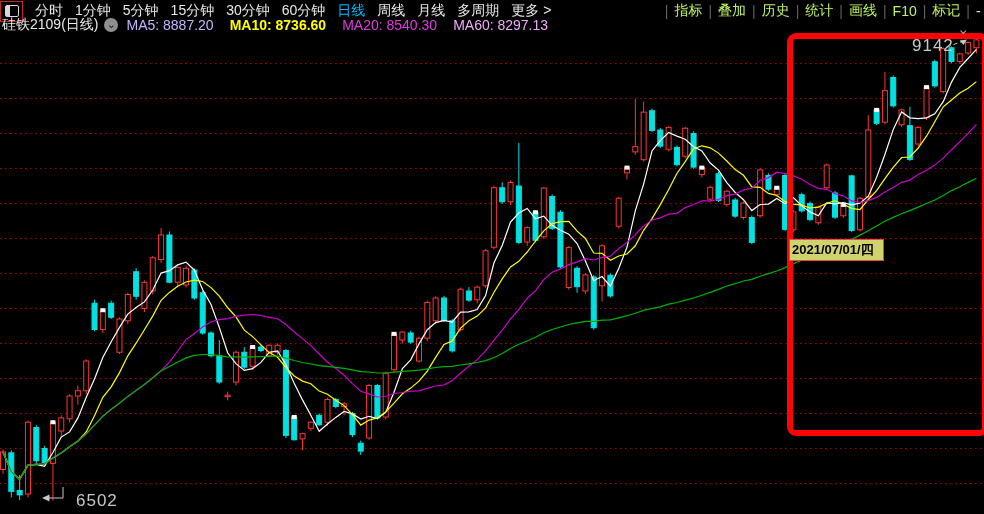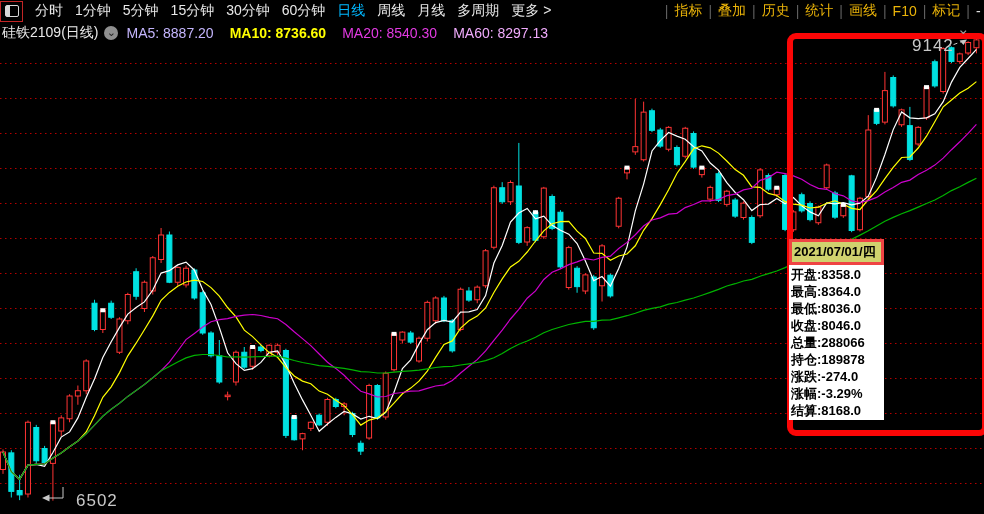--- a/index.html
+++ b/index.html
@@ -11,34 +11,34 @@
   .row1{position:absolute;left:0;top:0;width:984px;height:22px;z-index:3;
     display:flex;align-items:center;color:#e8e8e8;font-size:14px;white-space:nowrap;}
   .layout-cell{width:21px;height:19px;border:1px solid #c22525;display:flex;
     align-items:center;justify-content:center;flex:0 0 auto;margin-right:6px;}
   .layout-glyph{width:12px;height:10px;border:1px solid #d8d8d8;border-radius:2px;position:relative;}
   .layout-glyph::after{content:"";position:absolute;left:0;top:0;width:4px;height:100%;background:#d8d8d8;}
   .tab{margin:0 6px;cursor:default;color:#e8e8e8;}
   .tab.active{color:#00b8ff;}
   .rgroup{margin-left:auto;display:flex;align-items:center;}
   .sep{color:#5f5f5f;margin:0 6px;}
-  .rbtn{color:#eab308;}
+  .rbtn{color:#bef264;}
   .overflow-clip{display:inline-block;width:8px;overflow:hidden;color:#e0e0e0;}
 
   
-  .row2{position:absolute;left:2px;top:22px;height:22px;z-index:3;display:flex;
+  .row2{position:absolute;left:2px;top:14px;height:22px;z-index:3;display:flex;
     align-items:center;font-size:14px;white-space:nowrap;color:#e8e8e8;}
   .sym{color:#e8e8e8;margin-right:6px;}
   .chev-circle{width:14px;height:14px;border-radius:50%;background:#8f8f8f;color:#222;
     font-size:11px;line-height:13px;text-align:center;margin-right:8px;}
   .ma-item{margin-right:16px;}
 
   
   .tooltip{position:absolute;z-index:4;width:95px;font-size:13px;font-weight:700;}
-  .tt-head{background:#d0d26e;color:#000;border:3px solid #ef4444;padding:1px 2px;white-space:nowrap;}
+  .tt-head{background:#d0d26e;color:#000;border:1px solid #ef4444;padding:1px 2px;white-space:nowrap;}
   .tt-body{background:#fff;color:#000;padding:1px 0 1px 2px;}
   .tt-row{line-height:17px;white-space:nowrap;}
 
   
   .redbox{position:absolute;z-index:2;border:6px solid #fb0606;border-radius:9px;}
   .collapse-chev{position:absolute;left:957px;top:20px;z-index:3;color:#9a9a9a;font-size:15px;}
 </style>
 </head>
 <body>
 
@@ -344,29 +344,18 @@
   </div>
 
   <div class="row2">
     <span class="sym">硅铁2109(日线)</span>
     <span class="chev-circle">⌄</span>
     <span id="malegend"><span class="ma-item" style="color: #c4b5fd;">MA5: 8887.20</span><span class="ma-item" style="color: rgb(255, 255, 0); font-weight: bold;">MA10: 8736.60</span><span class="ma-item" style="color: rgb(226, 58, 226);">MA20: 8540.30</span><span class="ma-item" style="color: #f0abfc;">MA60: 8297.13</span></span>
   </div>
 
   <div class="tooltip" id="tooltip" style="left: 789px; top: 239px;">
     <div class="tt-head">2021/07/01/四</div>
-    <div class="tt-body" id="ttbody">
-        <div class="tt-row">开盘:8358.0</div>
-        <div class="tt-row">最高:8364.0</div>
-        <div class="tt-row">最低:8036.0</div>
-        <div class="tt-row">收盘:8046.0</div>
-        <div class="tt-row">总量:288066</div>
-        <div class="tt-row">持仓:189878</div>
-        <div class="tt-row">涨跌:-274.0</div>
-        <div class="tt-row">涨幅:-3.29%</div>
-        <div class="tt-row">结算:8168.0</div>
-      </div>
   </div>
 
   <div class="redbox" id="redbox" style="left: 787px; top: 33px; width: 189px; height: 391px;"></div>
 
   <div class="collapse-chev">⌄</div>
 </div>
 
 </body></html>

